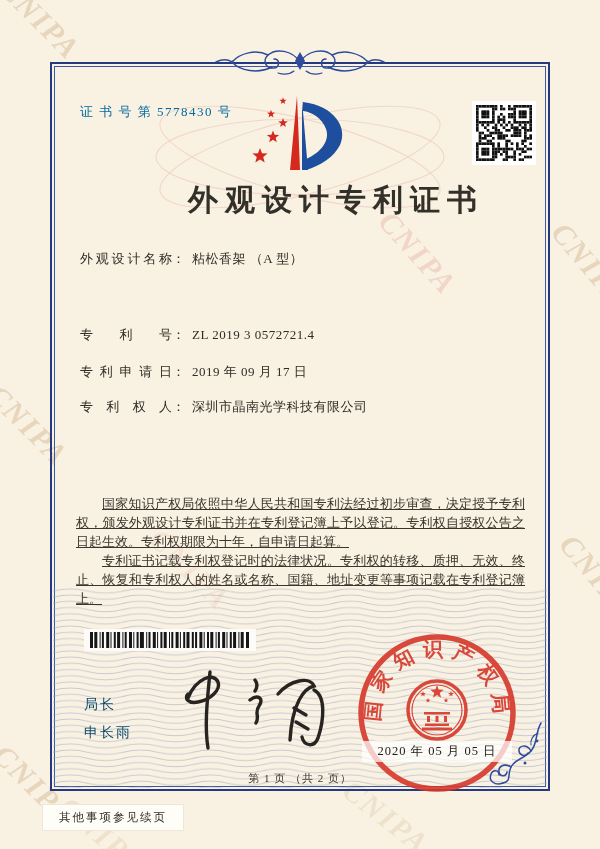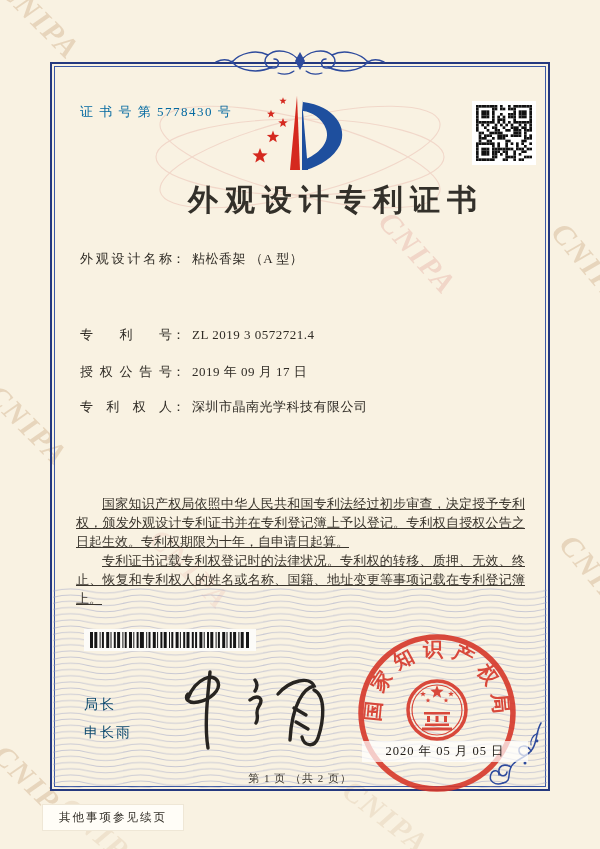--- a/index.html
+++ b/index.html
@@ -39,21 +39,21 @@
   .waves{left:53px;top:588px;width:494px;height:200px;z-index:3;}
   .barcode{left:84px;top:629px;width:172px;height:22px;background:#fcfbf8;z-index:5;
            display:flex;align-items:center;justify-content:center;}
   .sig{left:158px;top:660px;z-index:6;}
   .off{position:absolute;left:84px;font-size:14px;color:#0c4a6e;z-index:5;
        font-family:"Liberation Sans","DejaVu Sans",sans-serif;letter-spacing:2px;}
   .off-title{top:696px;}
   .off-name{top:724px;}
   .seal{left:352px;top:628px;z-index:7;}
   .seal-date{left:362px;top:741px;width:150px;text-align:center;font-size:12.5px;color:#24201b;
-             background:rgba(255,255,255,.72);letter-spacing:1px;padding:2px 8px;z-index:8;}
+             background:rgba(255,255,255,.72);letter-spacing:1px;padding:2px 0;z-index:8;}
   .page-info{left:50px;top:771px;width:500px;text-align:center;font-size:11px;color:#3a362f;z-index:5;letter-spacing:1px;}
   .cont-wrap{left:42px;top:804px;width:500px;display:flex;justify-content:flex-start;z-index:5;}
   .cont-note{background:#fffdf7;border:1px solid #efe7d6;padding:5px 16px;font-size:11.5px;
              letter-spacing:2px;color:#35312a;}
   .orn{z-index:4;}
 </style>
 </head>
 <body>
 
 <div class="page">
@@ -376,21 +376,21 @@
 
   <div class="abs title">外观设计专利证书</div>
 
   <div class="row" style="top:250px;">
     <span class="lab">外观设计名称</span><span class="sep">：</span><span class="val">粘松香架 （A 型）</span>
   </div>
   <div class="row" style="top:326px;">
     <span class="lab">专利号</span><span class="sep">：</span><span class="val">ZL 2019 3 0572721.4</span>
   </div>
   <div class="row" style="top:363px;">
-    <span class="lab">授权公告号</span><span class="sep">：</span><span class="val">2019 年 09 月 17 日</span>
+    <span class="lab">专利申请日</span><span class="sep">：</span><span class="val">2019 年 09 月 17 日</span>
   </div>
   <div class="row" style="top:398px;">
     <span class="lab">专利权人</span><span class="sep">：</span><span class="val">深圳市晶南光学科技有限公司</span>
   </div>
 
   <div class="abs paras">
     <p>国家知识产权局依照中华人民共和国专利法经过初步审查，决定授予专利权，颁发外观设计专利证书并在专利登记簿上予以登记。专利权自授权公告之日起生效。专利权期限为十年，自申请日起算。</p>
     <p>专利证书记载专利权登记时的法律状况。专利权的转移、质押、无效、终止、恢复和专利权人的姓名或名称、国籍、地址变更等事项记载在专利登记簿上。</p>
   </div>
 

